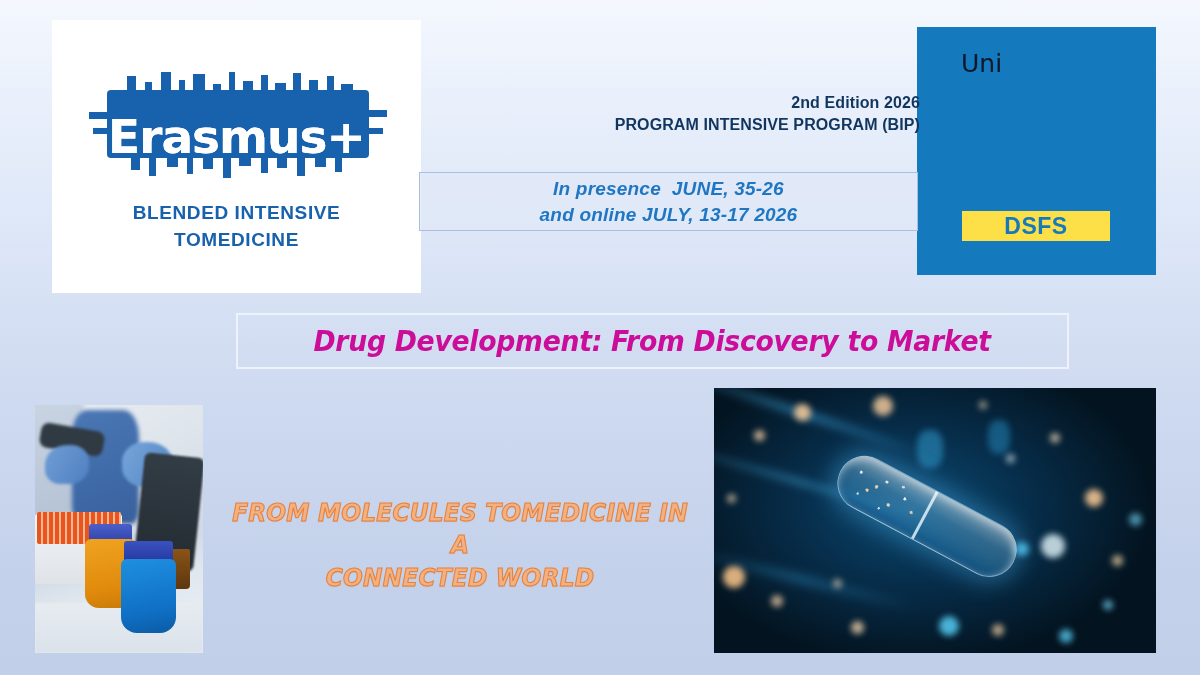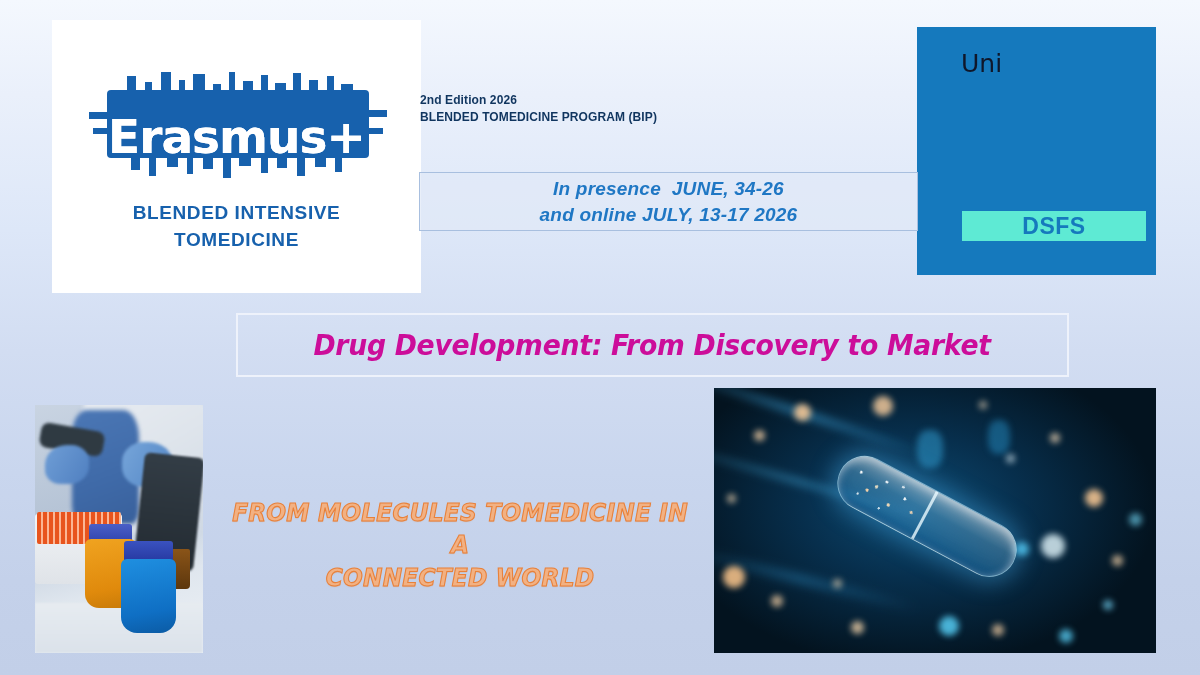--- a/index.html
+++ b/index.html
@@ -102,44 +102,44 @@
     width: 180px;
     color: #ffffff;
     font-family: "DejaVu Serif", serif;
     font-size: 138px;
     line-height: 1;
     letter-spacing: -4px;
   }
   #unict-dsfs-band {
     position: absolute;
     left: 45px; bottom: 34px;
-    width: 184px; height: 30px;
-    background: #5eead4;
+    width: 148px; height: 30px;
+    background: #fde047;
     display: flex;
     align-items: center;
     justify-content: center;
   }
   #unict-dsfs-band span {
     color: #1579bd;
     font-family: "Liberation Sans", sans-serif;
     font-weight: bold;
     font-size: 23px;
     letter-spacing: 0.5px;
   }
 
   
   #edition-heading {
     position: absolute;
     left: 420px; top: 92px;
     width: 500px;
-    text-align: left;
+    text-align: right;
     color: #10355f;
     font-family: "Liberation Sans", sans-serif;
     font-weight: bold;
-    font-size: 12px;
+    font-size: 16px;
     line-height: 1.38;
     letter-spacing: 0.1px;
   }
 
   
   #dates-box {
     position: absolute;
     left: 419px; top: 172px;
     width: 499px; height: 59px;
     box-sizing: border-box;
@@ -158,21 +158,21 @@
     font-size: 19px;
     line-height: 1.35;
     letter-spacing: 0.2px;
     white-space: pre;
   }
 
   
   #title-box {
     position: absolute;
     left: 236px; top: 313px;
-    width: 833px; height: 64px;
+    width: 833px; height: 56px;
     box-sizing: border-box;
     border: 2px solid #eef2fb;
     display: flex;
     align-items: center;
     justify-content: center;
   }
   #main-title {
     color: #cc0d9a;
     font-family: "DejaVu Sans", sans-serif;
     font-weight: bold;
@@ -424,25 +424,25 @@
 
   <div id="unict-logo">
     <div id="unict-uni">Uni</div>
     <div id="unict-dsfs-band">
       <span>DSFS</span>
     </div>
   </div>
 
   <div id="edition-heading">
     <div>2nd Edition 2026</div>
-    <div>BLENDED TOMEDICINE PROGRAM (BIP)</div>
+    <div>PROGRAM INTENSIVE PROGRAM (BIP)</div>
   </div>
 
   <div id="dates-box">
-    <div class="dates-line">In presence  JUNE, 34-26</div>
+    <div class="dates-line">In presence  JUNE, 35-26</div>
     <div class="dates-line">and online JULY, 13-17 2026</div>
   </div>
 
   <div id="title-box">
     <div id="main-title">Drug Development: From Discovery to Market</div>
   </div>
 
   <div id="lab-photo">
     <div class="lp" id="lp-coat"></div>
     <div class="lp" id="lp-torso"></div>

